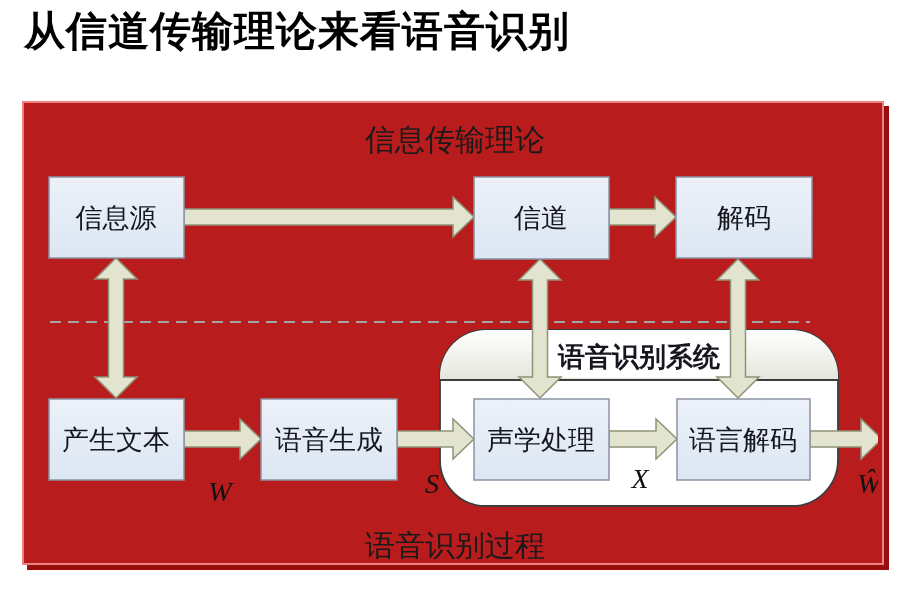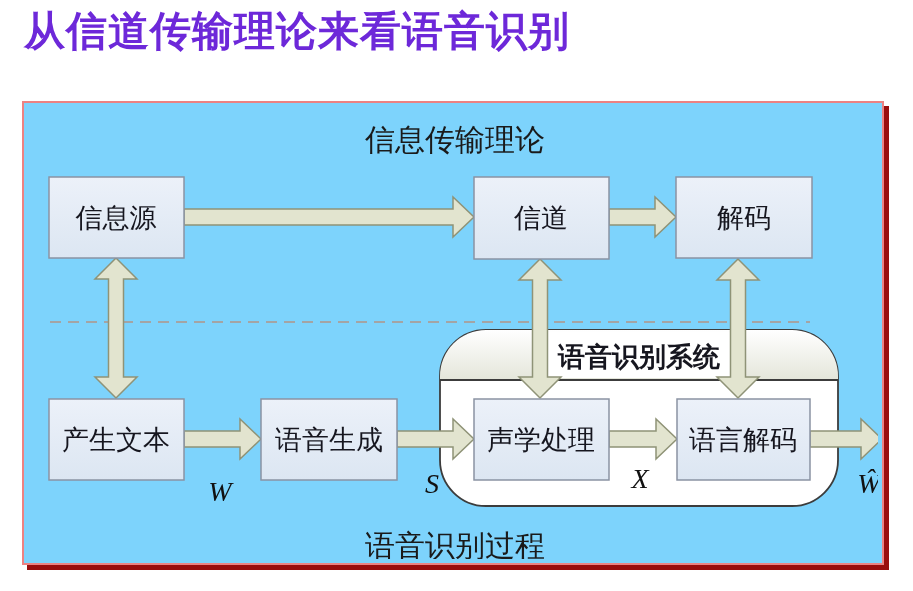--- a/index.html
+++ b/index.html
@@ -2,25 +2,25 @@
 <html><head>
 <meta charset="utf-8">
 <style>
   html,body{margin:0;padding:0;}
   body{
     width:913px;height:591px;background:#ffffff;overflow:hidden;position:relative;
     font-family:"Liberation Serif","DejaVu Serif",serif;
   }
   .slide-title{
     position:absolute;left:24px;top:4px;margin:0;
-    font-size:41px;font-weight:600;color:#6d28d9;letter-spacing:1px;white-space:nowrap;
+    font-size:41px;font-weight:600;color:#000000;letter-spacing:1px;white-space:nowrap;
   }
   .diagram-frame{
     position:absolute;left:22px;top:101px;width:858px;height:460px;
-    border:2px solid #ec8282;background:#7dd3fc;
+    border:2px solid #ec8282;background:#b91c1c;
     box-shadow:5px 5px 0 0 #990d0d;
   }
   svg{display:block;}
   .cjk-text{
     font-family:"Liberation Serif","DejaVu Serif",serif;
     fill:#16161f;text-anchor:middle;
   }
   .section-label{font-size:30px;fill:#1a1a1a;}
   .box-label{font-size:27px;}
   .srs-title{font-size:27px;font-weight:bold;}

